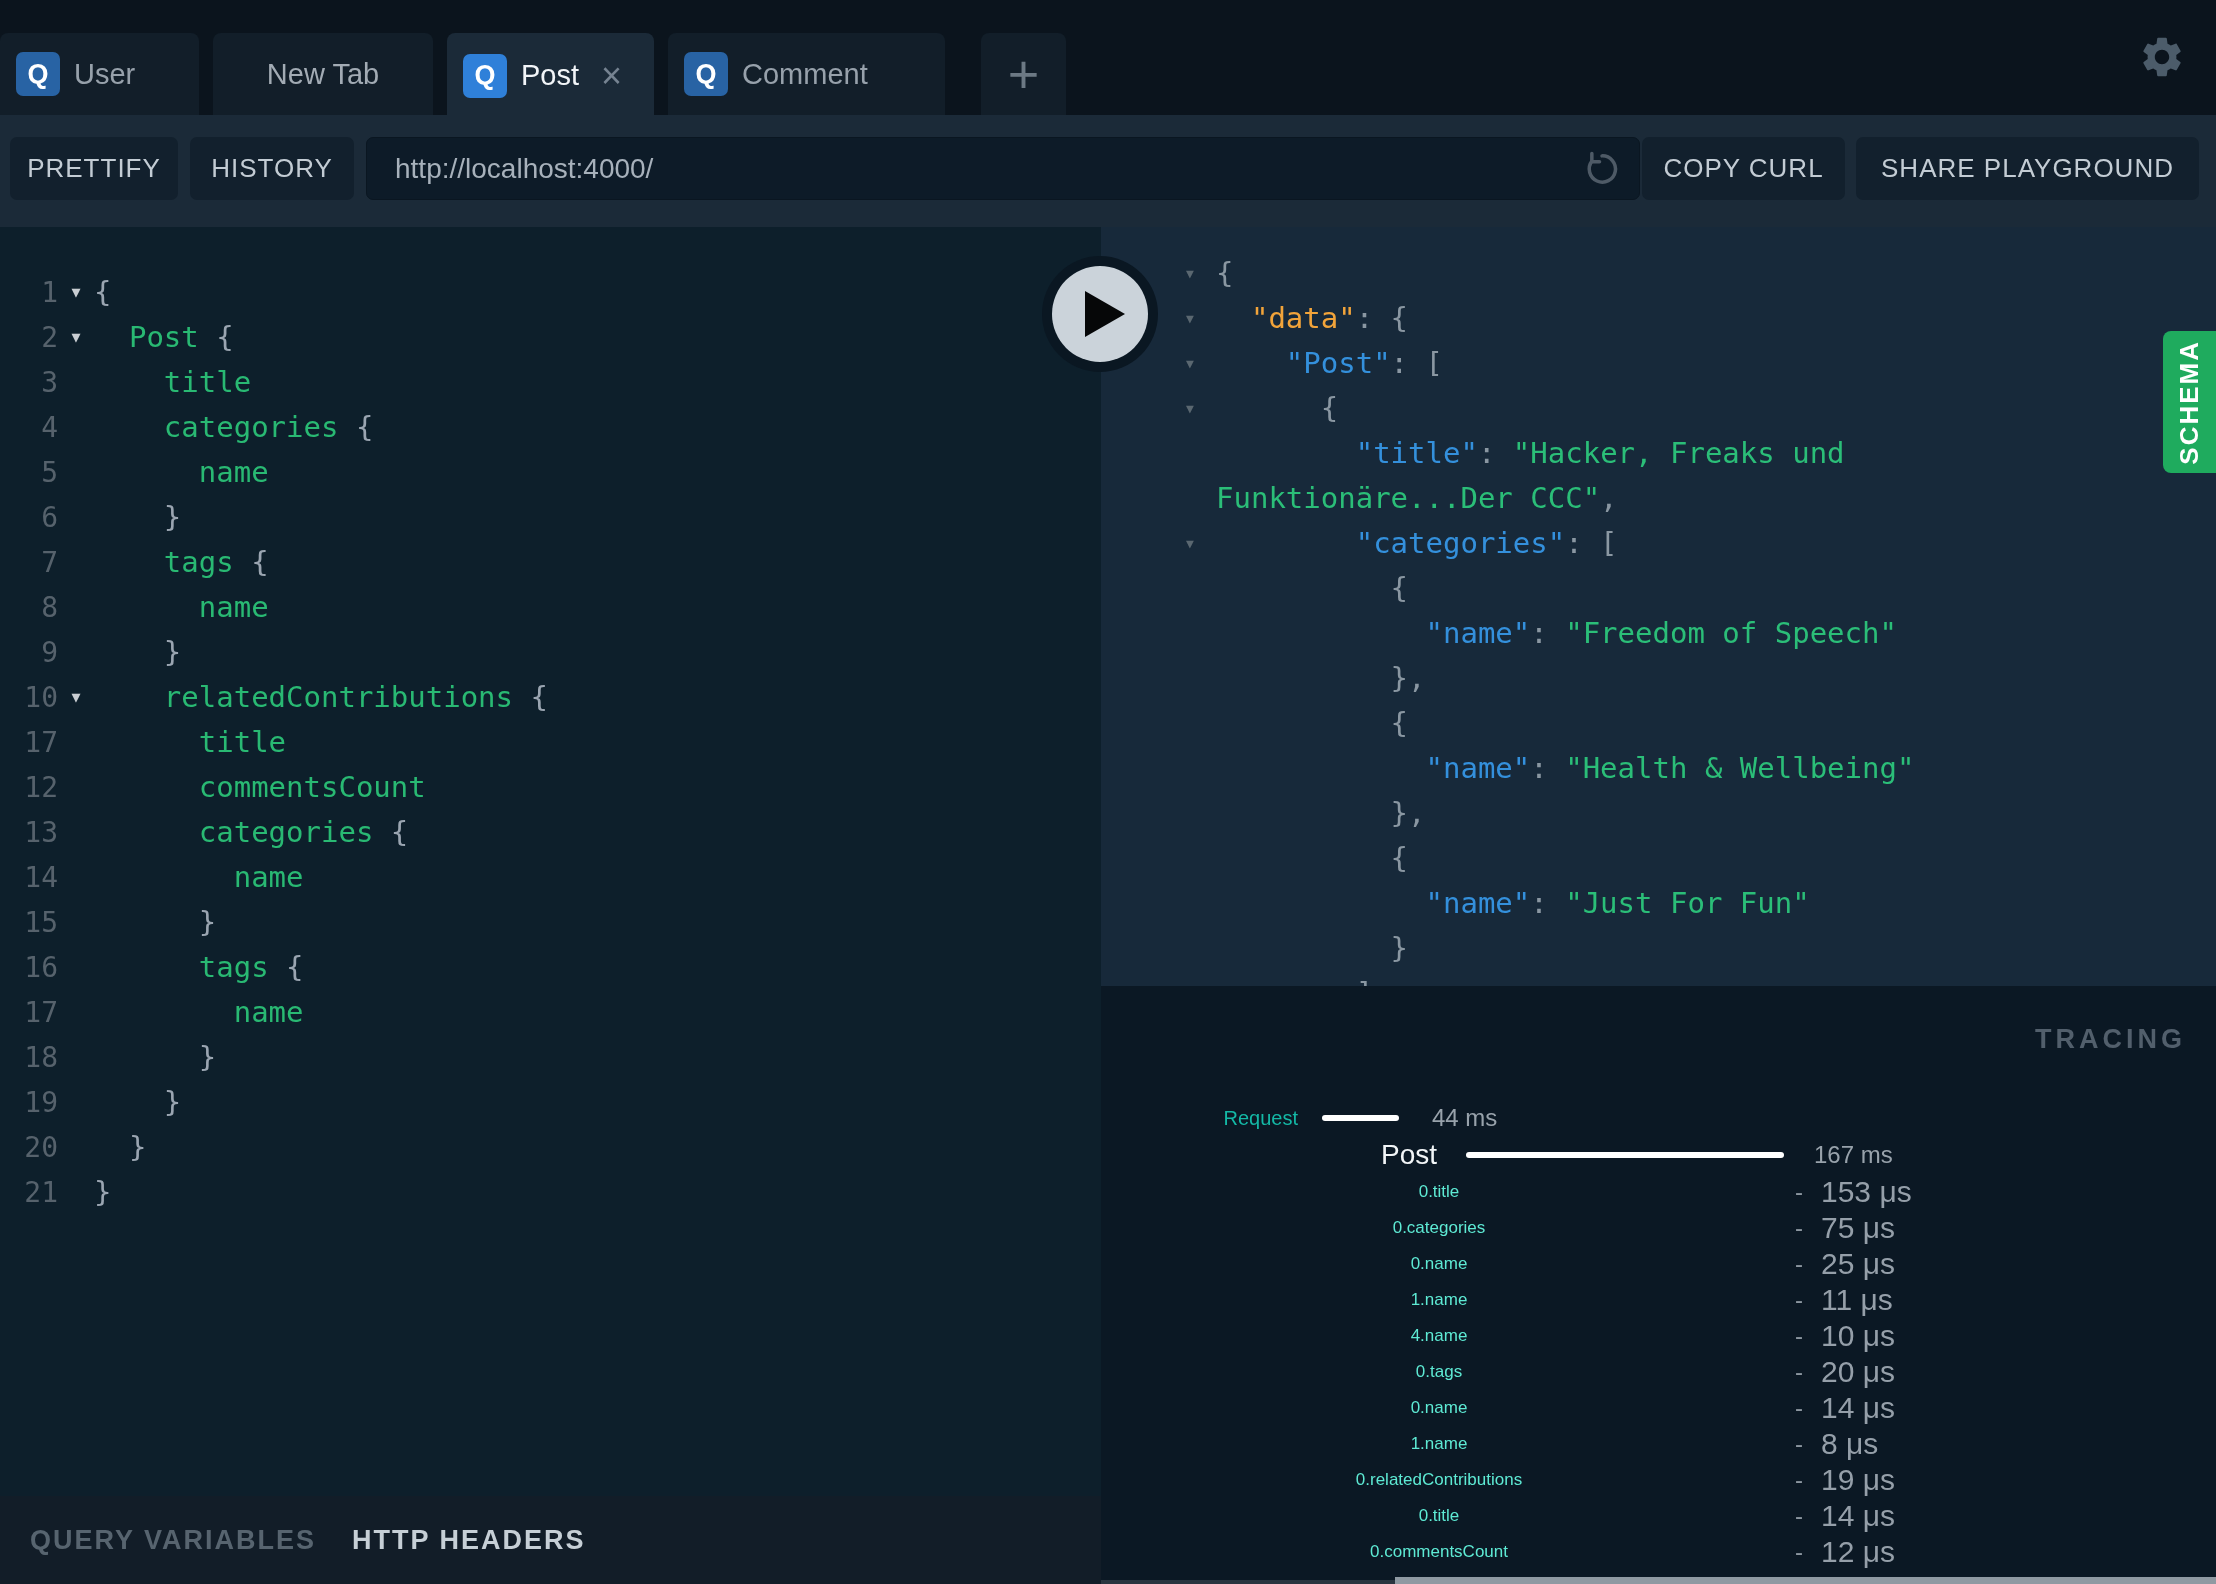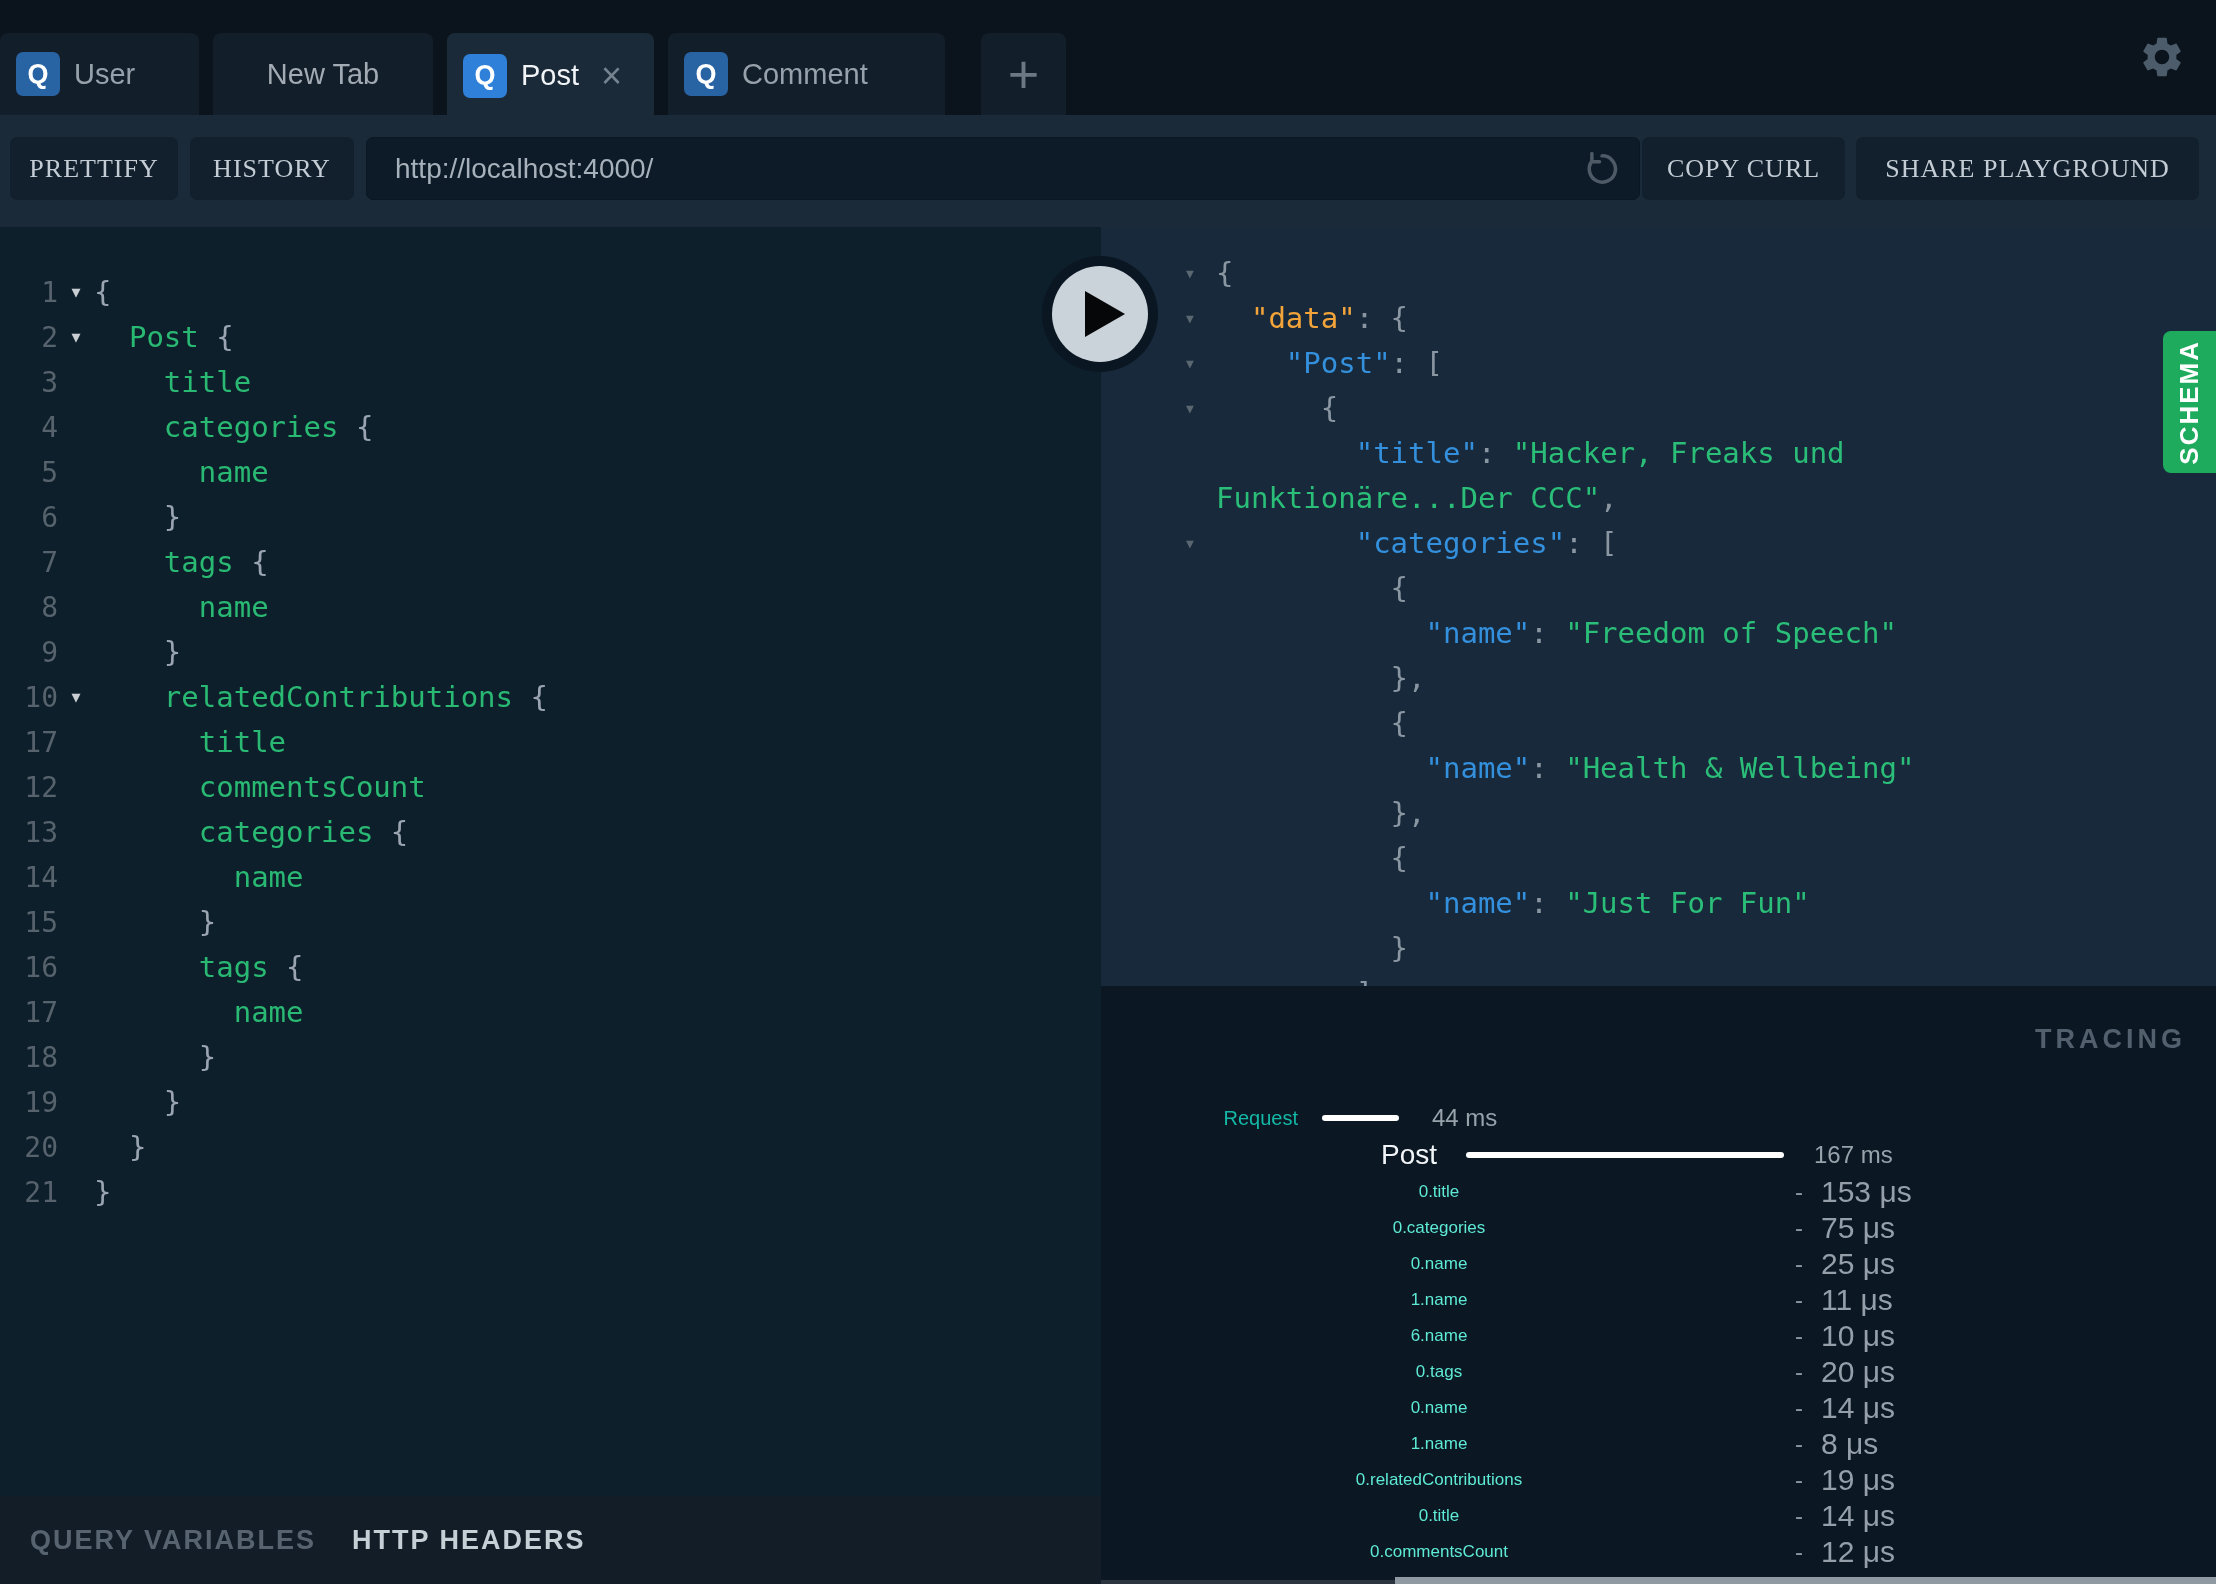--- a/index.html
+++ b/index.html
@@ -19,21 +19,21 @@
   .tab.active .qbadge { background:#2F80D9; }
   .tab-label { margin-left:14px; color:#97A1AB; font-size:29px; white-space:nowrap;text-align:center; }
   .tab.active .tab-label { color:#F2F5F8; }
   .tab-new .tab-label { margin-left:0; color:#A2ABB4; }
   .tab-close { margin-left:22px; color:#768391; font-size:36px; line-height:36px; }
   .plus-glyph { color:#6C7984; font-size:54px; font-weight:400; line-height:54px; }
   .gear { position:absolute; right:30px; top:33px; width:48px; height:48px; cursor:pointer; }
 
   
   .toolbar { position:absolute; left:0; top:115px; width:2216px; height:112px; background:#1B2A38; }
-  .tbtn { position:absolute; top:22px; height:63px; background:#12202D; border-radius:7px; color:#C3CCD4; font-size:26px; letter-spacing:1px; display:flex; align-items:center; justify-content:center; font-weight:500; cursor:pointer; white-space:nowrap;font-family:Liberation Serif, serif; }
+  .tbtn { position:absolute; top:22px; height:63px; background:#12202D; border-radius:7px; color:#C3CCD4; font-size:26px; letter-spacing:1px; display:flex; align-items:center; justify-content:center; font-weight:500; cursor:pointer; white-space:nowrap; }
   .btn-prettify { left:10px; width:168px; }
   .btn-history { left:190px; width:164px; }
   .btn-copycurl { left:1642px; width:203px; }
   .btn-share { left:1856px; width:343px; }
   .url-wrap { position:absolute; left:366px; top:22px; width:1274px; height:63px; background:#0D1B28; border-radius:7px; border:1px solid #0A1621; }
   .url-input { width:100%; height:100%; background:transparent; border:none; outline:none; color:#A7B1BB; font-size:28px; padding:0 80px 0 28px; font-family:"Liberation Sans",sans-serif; }
   .refresh { position:absolute; right:16px; top:10px; width:42px; height:42px; cursor:pointer; }
 
   
   .editor { position:absolute; left:0; top:227px; width:1101px; height:1269px; background:#0D1F2B; overflow:hidden; padding-top:43px; font-family:"DejaVu Sans Mono",monospace; font-size:29px; cursor:text; }
@@ -298,21 +298,21 @@
         <span class="tr-label">0.name</span>
         <span class="tr-dash">-</span>
         <span class="tr-val">25 μs</span>
       </div>
       <div class="tr-row">
         <span class="tr-label">1.name</span>
         <span class="tr-dash">-</span>
         <span class="tr-val">11 μs</span>
       </div>
       <div class="tr-row">
-        <span class="tr-label">6.name</span>
+        <span class="tr-label">4.name</span>
         <span class="tr-dash">-</span>
         <span class="tr-val">10 μs</span>
       </div>
       <div class="tr-row">
         <span class="tr-label">0.tags</span>
         <span class="tr-dash">-</span>
         <span class="tr-val">20 μs</span>
       </div>
       <div class="tr-row">
         <span class="tr-label">0.name</span>

